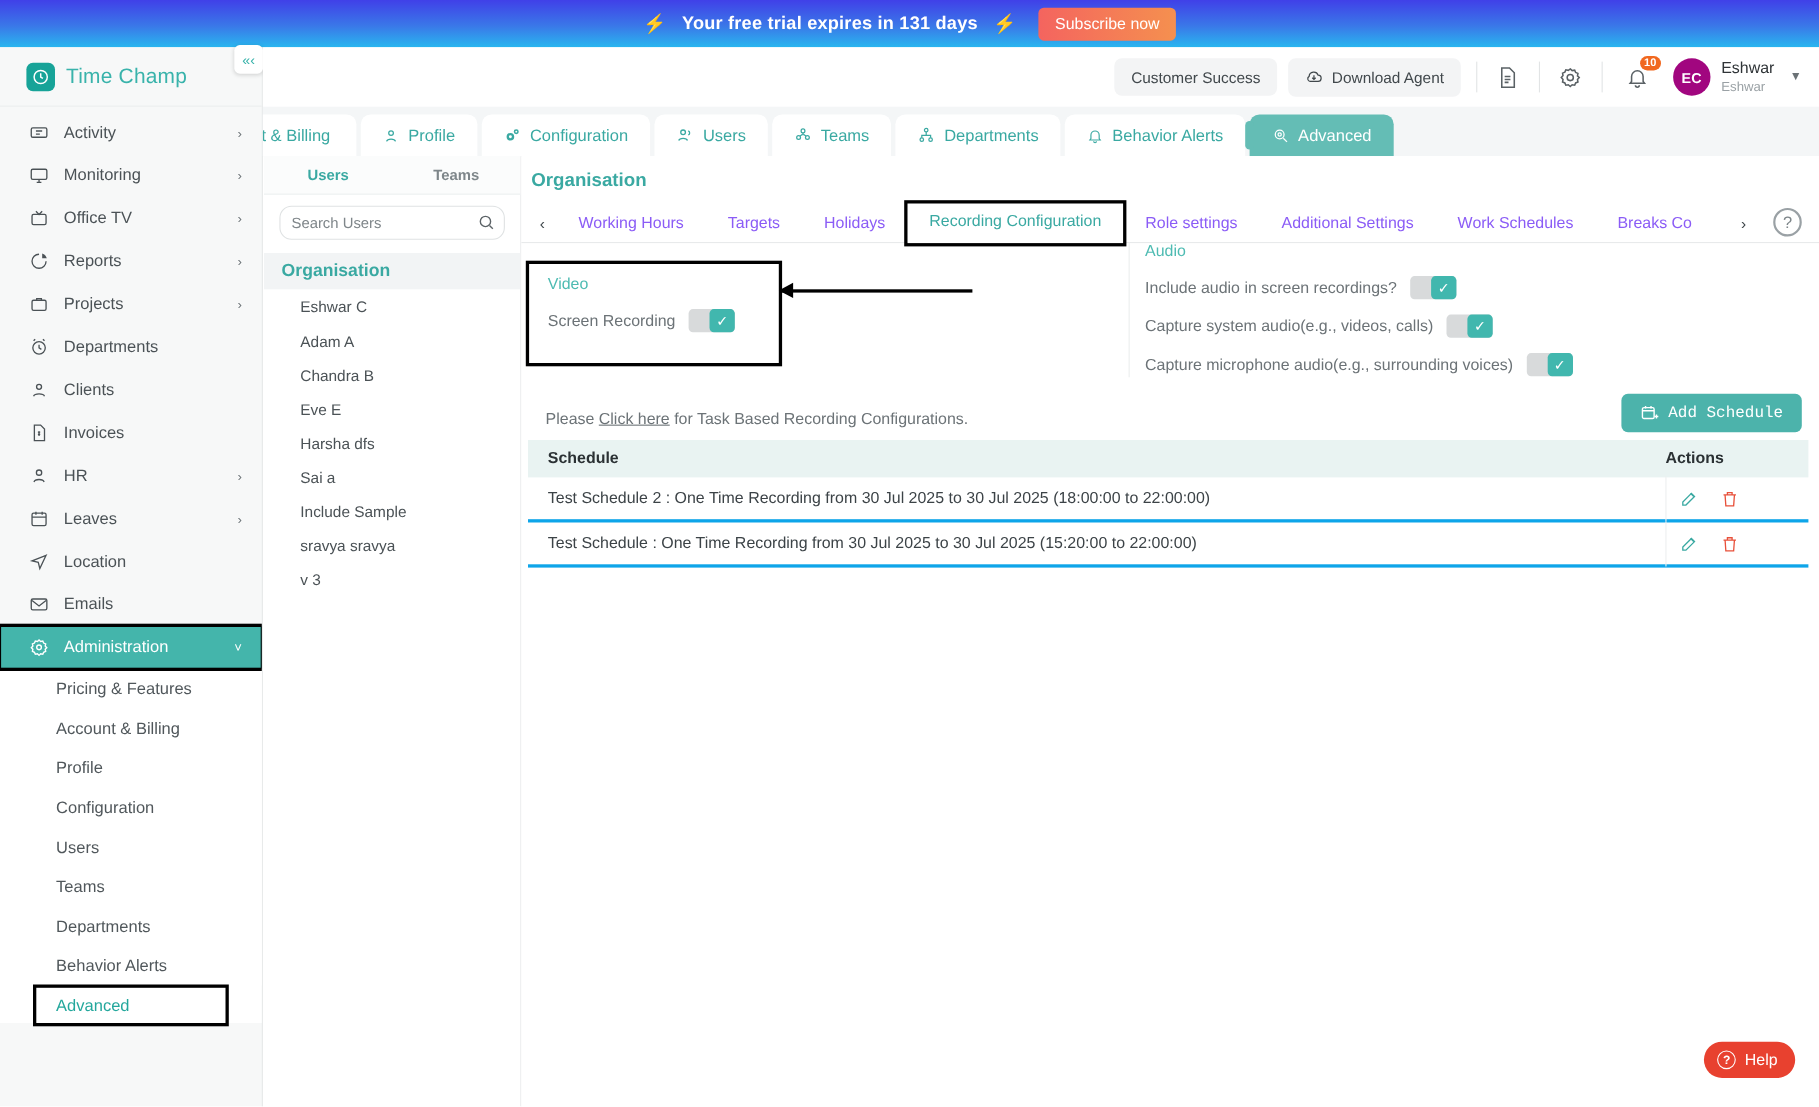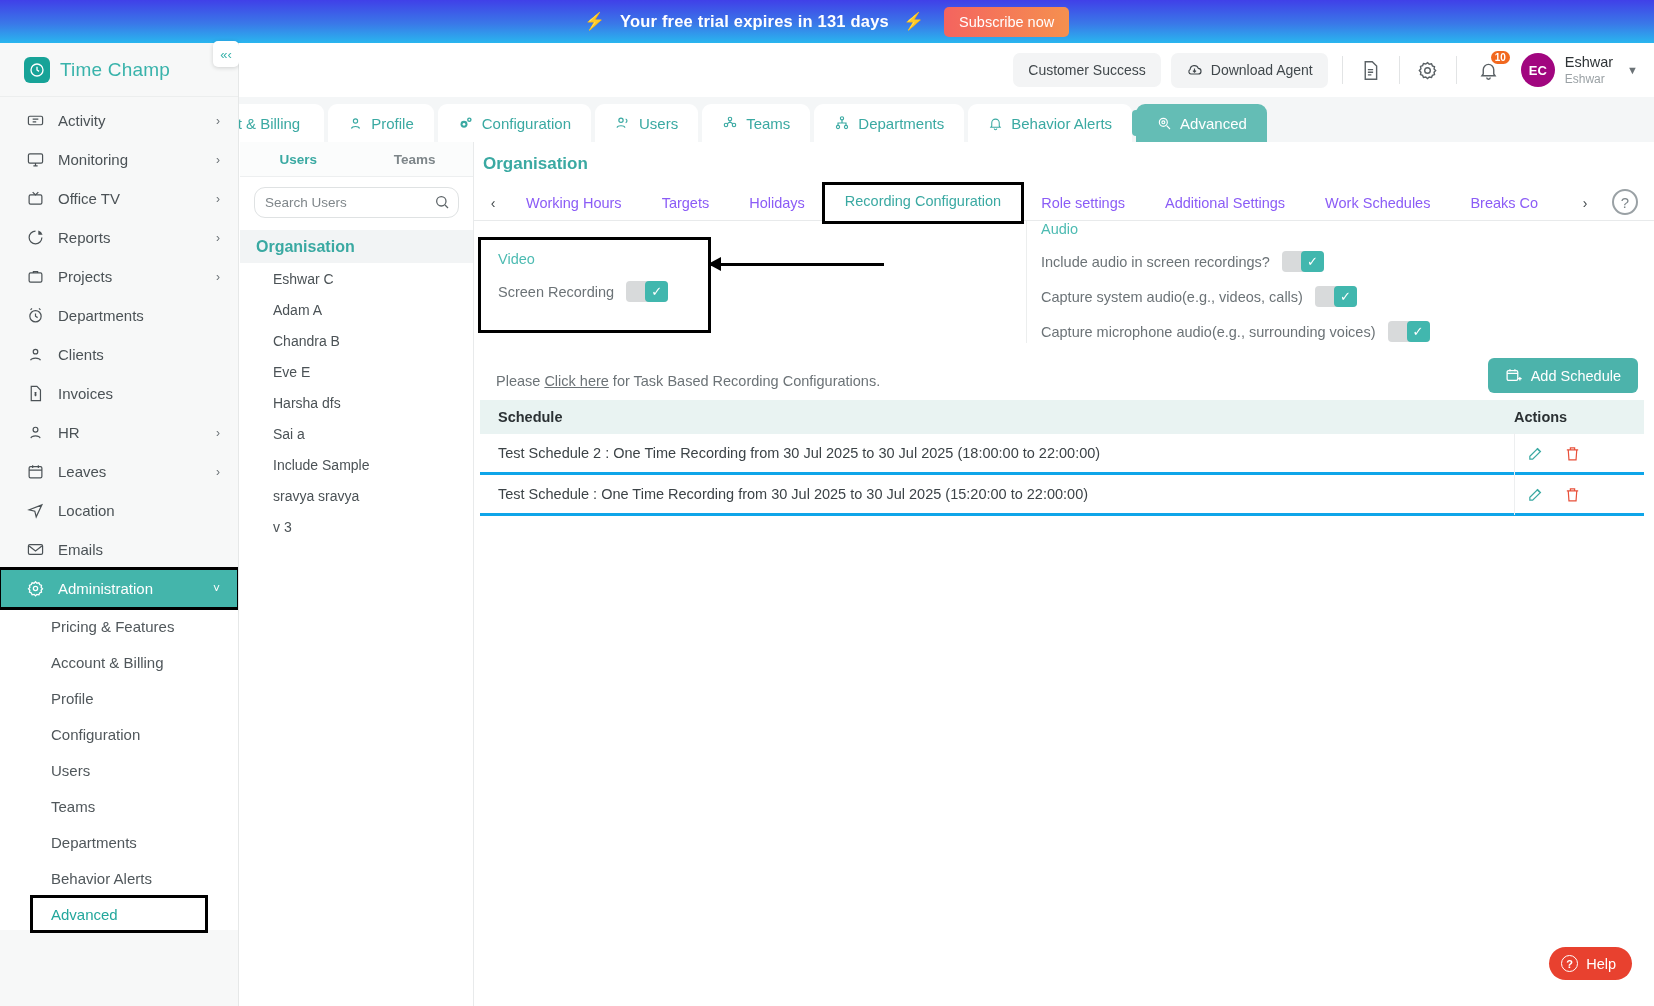--- a/index.html
+++ b/index.html
@@ -184,21 +184,21 @@
   .arrow-annot::before {
     content:""; position:absolute; left:-1px; top:-6px;
     border-top:7px solid transparent; border-bottom:7px solid transparent; border-right:13px solid #000;
   }
 
   
   .task-line { position:absolute; left: 22px; top: 231px; font-size:14.5px; color:#6c7377; }
   .task-line a { color:#6c7377; text-decoration: underline; cursor:pointer; }
   .add-schedule {
     position:absolute; right: 16px; top: 216px; background:#4cb3ab; color:#fff;
-    border:none; border-radius:6px; padding: 9px 17px; font-size:14.5px; font-family:Liberation Sans, sans-serif;
+    border:none; border-radius:6px; padding: 9px 17px; font-size:14.5px; font-family:Liberation Mono, monospace;
     display:flex; align-items:center; gap:9px; cursor:pointer;
   }
 
   
   .tbl { position:absolute; left: 6px; top: 258px; width: 1164px; }
   .tbl-head {
     display:flex; background:#e9f3f2; height:34px; align-items:center;
     font-size:14.5px; font-weight:bold; color:#2b3134;
   }
   .th-sched { padding-left: 18px; flex:1; }

